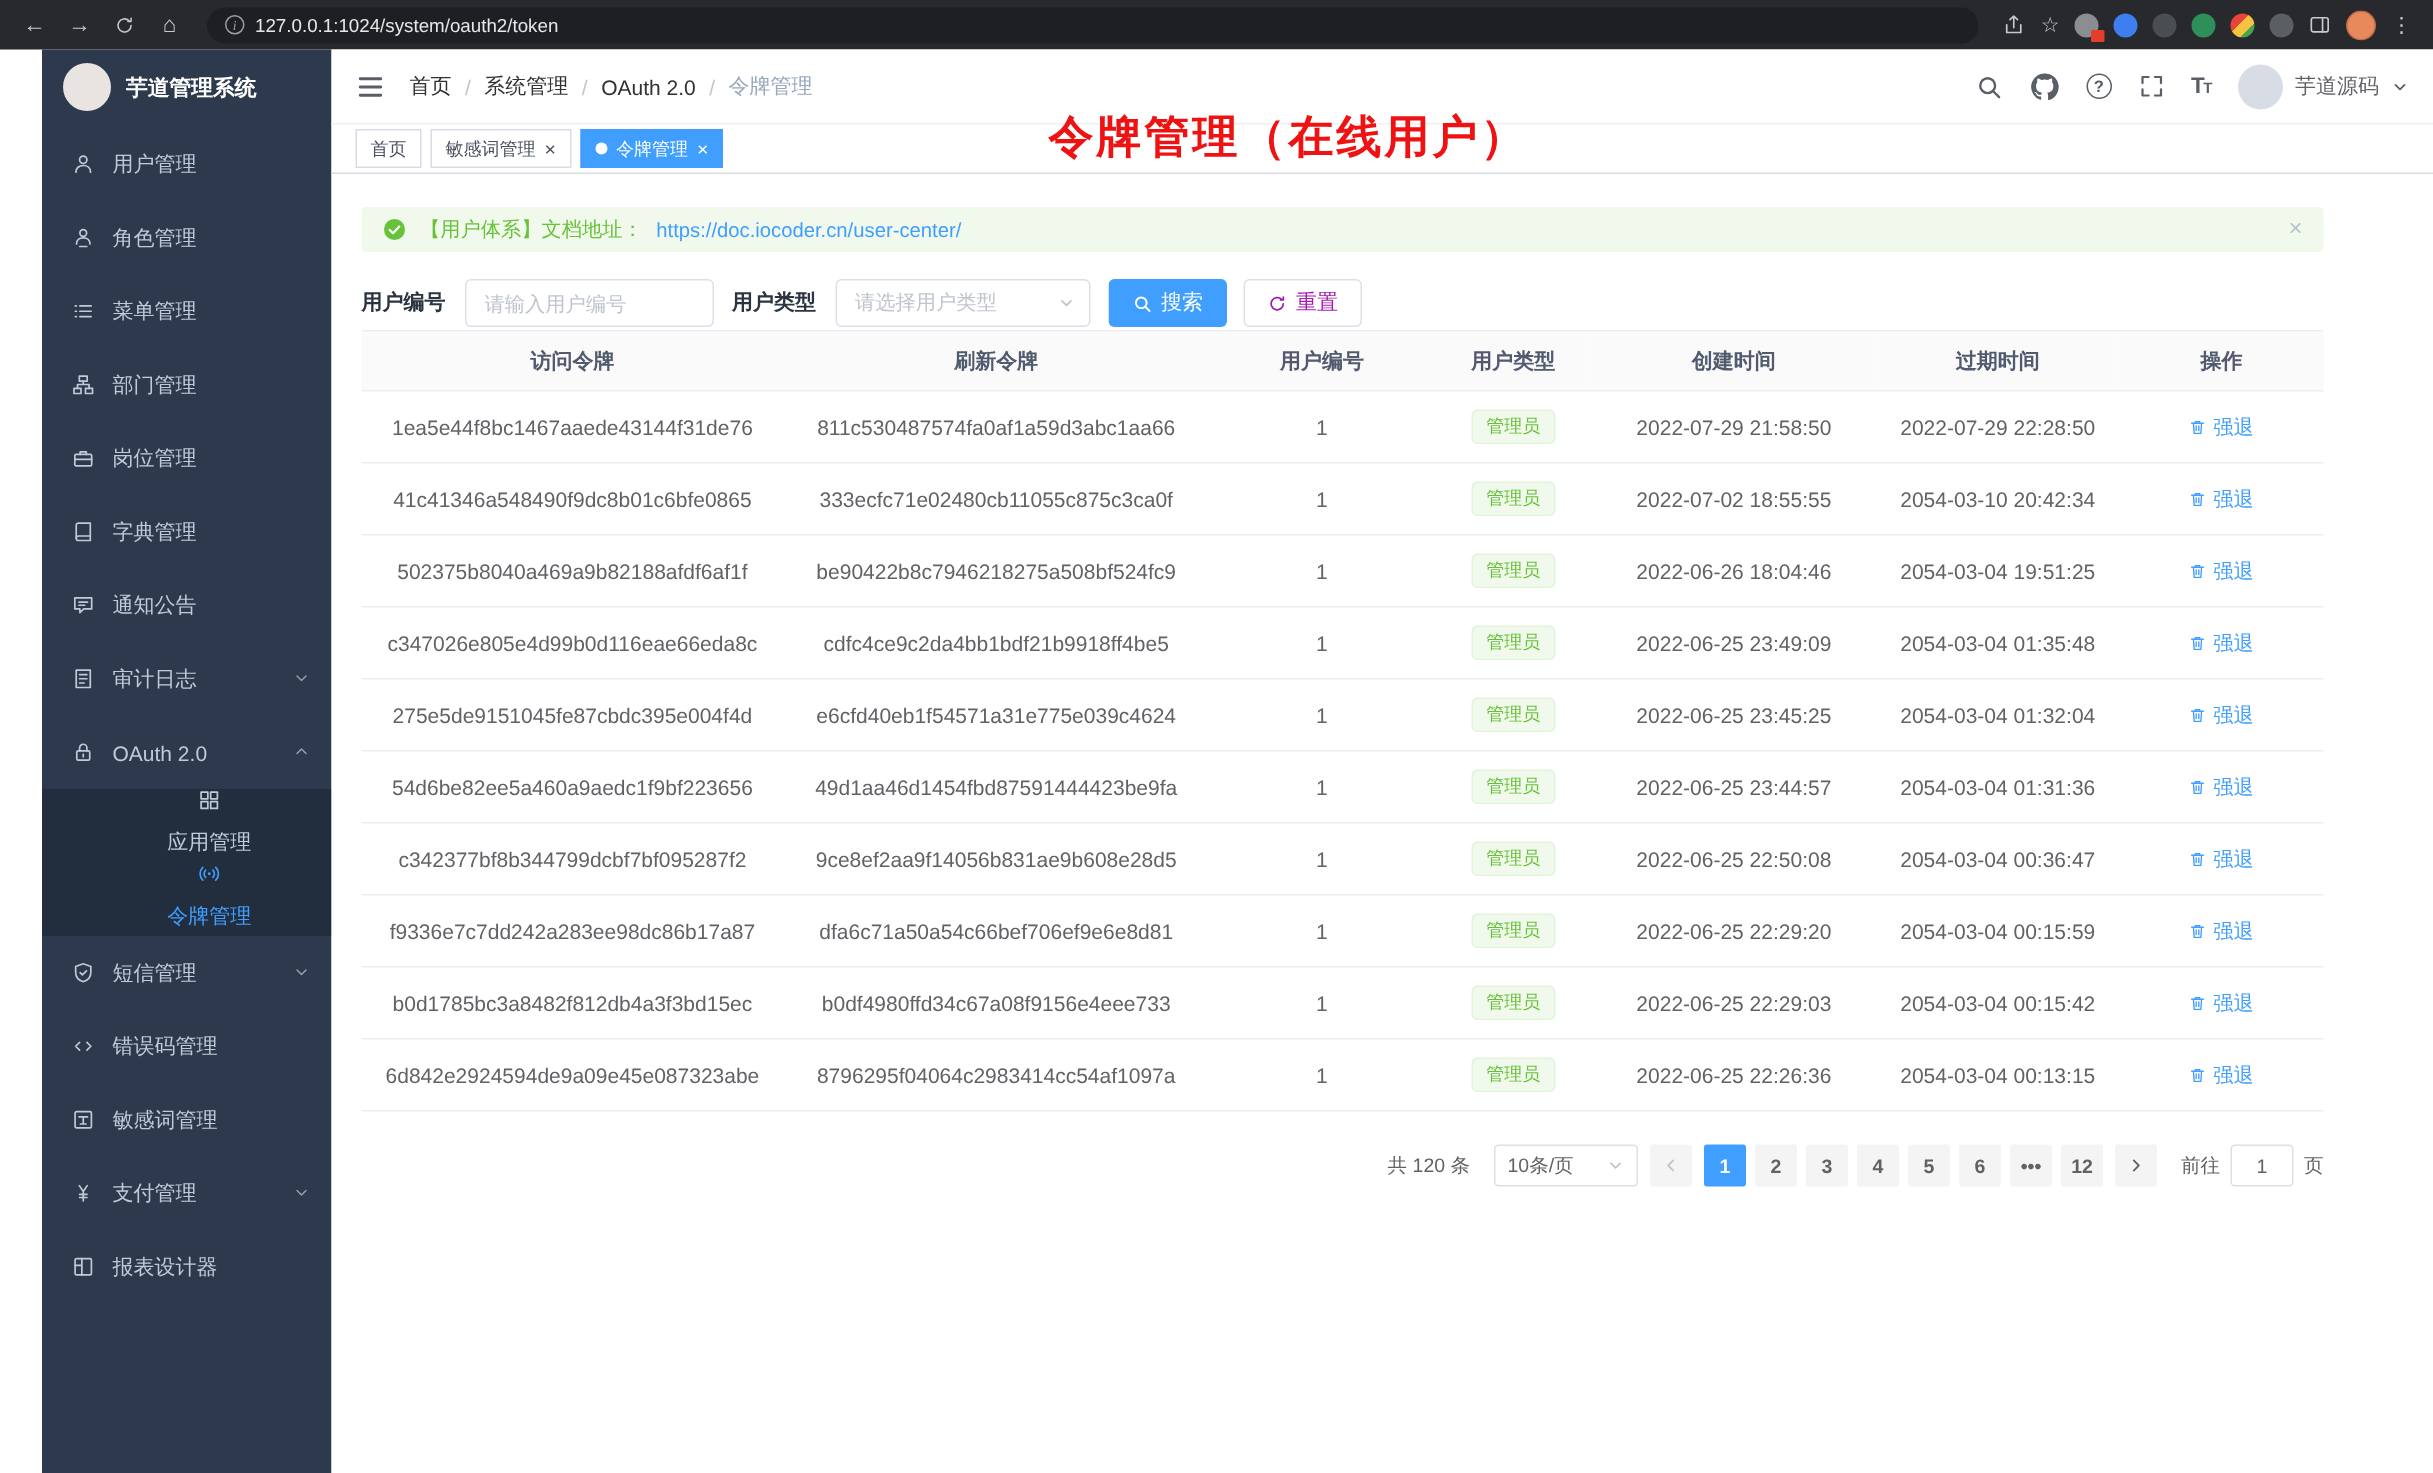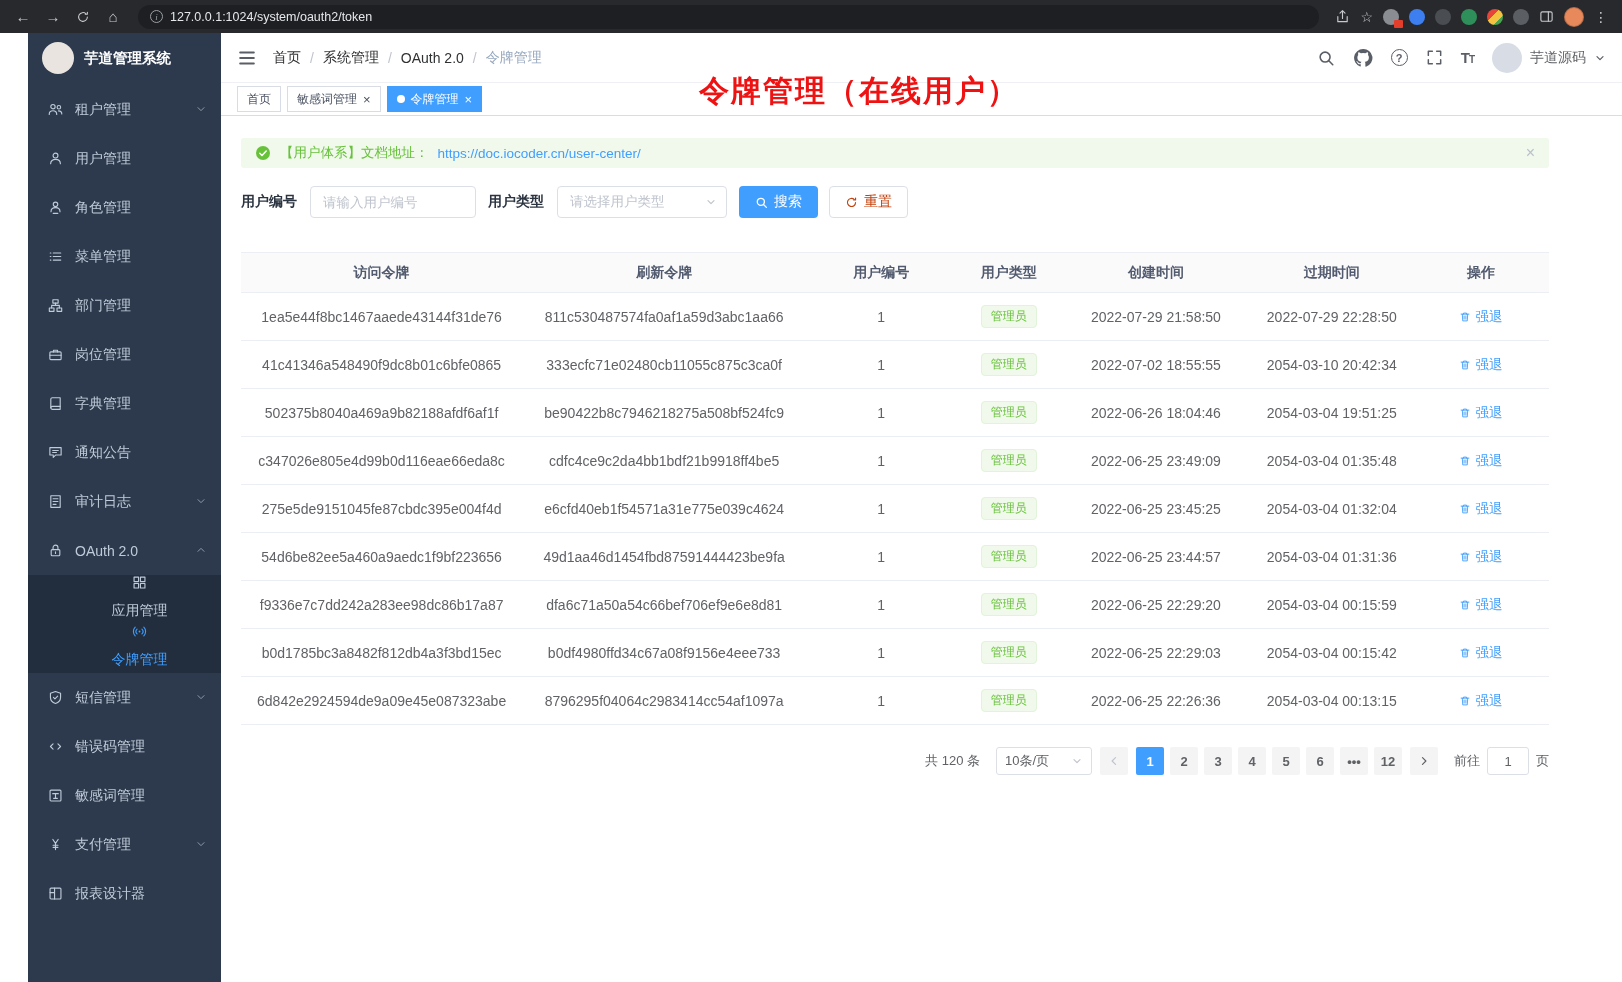--- a/index.html
+++ b/index.html
@@ -66,23 +66,23 @@
   .alert .close { margin-left:auto; color:#b9c0ca; font-size:16px; cursor:pointer; }
 
   .filter { display:flex; align-items:center; margin-top:18px; }
   .f-label { font-weight:bold; color:#2b3440; margin-right:13px; font-size:14px; }
   .f-item { display:flex; align-items:center; margin-right:12px; }
   .inp { width:166px; height:32px; border:1px solid #dcdfe6; border-radius:4px; padding:0 12px; font-size:13.5px; color:#606266; outline:none; background:#fff; font-family:inherit; }
   .inp::placeholder { color:#bfc4cd; }
   .sel { width:170px; height:32px; border:1px solid #dcdfe6; border-radius:4px; padding:0 9px 0 12px; display:flex; align-items:center; justify-content:space-between; color:#bfc4cd; font-size:13.5px; background:#fff; cursor:pointer; }
   .btn { height:32px; display:inline-flex; align-items:center; gap:6px; padding:0 15px; border-radius:4px; font-size:14px; cursor:pointer; border:1px solid transparent; }
   .btn-primary { background:var(--accent); color:#fff; }
-  .btn-plain { background:#fff; color:#c2410c; border-color:#dcdfe6; }
-
-  table { width:100%; border-collapse:collapse; table-layout:fixed; margin-top:34px; }
+  .btn-plain { background:#fff; color:#a21caf; border-color:#dcdfe6; }
+
+  table { width:100%; border-collapse:collapse; table-layout:fixed; margin-top:2px; }
   th { height:40px; background:#fafafa; color:#515a6e; font-weight:bold; font-size:14px; border-top:1px solid #ebeef5; border-bottom:1px solid #ebeef5; text-align:center; }
   td { height:48px; text-align:center; color:#606266; font-size:14px; border-bottom:1px solid #ebeef5; overflow:hidden; white-space:nowrap; text-overflow:ellipsis; }
   .tag-success { display:inline-block; padding:3px 9px; font-size:12px; border-radius:4px; color:var(--success); background:var(--success-bg); border:1px solid var(--success-border); line-height:1.3; }
   .action-link { color:var(--accent); cursor:pointer; display:inline-flex; align-items:center; gap:4px; font-size:13.5px;justify-content:flex-end; }
 
   .pagination { display:flex; align-items:center; justify-content:flex-end; gap:8px; margin-top:22px; color:#606266; font-size:13px; }
   .pg-total { margin-right:8px; }
   .pg-size { width:96px; height:28px; border:1px solid #dcdfe6; border-radius:3px; display:flex; align-items:center; justify-content:space-between; padding:0 8px; color:#606266; cursor:pointer; background:#fff; }
   .pg-pages { display:flex; align-items:center; gap:6px; }
   .pg-btn { min-width:28px; height:28px; background:#f4f4f5; border-radius:2px; display:inline-flex; align-items:center; justify-content:center; font-size:13px; font-weight:bold; color:#606266; cursor:pointer; padding:0 4px; }
@@ -134,32 +134,20 @@
 <div class="app">
 
   <aside class="sidebar">
     <div class="logo">
       <span class="logo-avatar"></span>
       <span class="logo-title">芋道管理系统</span>
     </div>
     <nav class="menu">
         <div class="menu-item">
           <svg class="ic" width="15" height="15" viewBox="0 0 16 16">
-            <circle cx="5.3" cy="5" r="2.3"></circle>
-            <path d="M1.3 13.2c0-2.4 1.8-3.9 4-3.9s4 1.5 4 3.9"></path>
-            <circle cx="11.6" cy="5.6" r="1.9"></circle>
-            <path d="M11.2 9.5c2 0 3.5 1.3 3.5 3.3"></path>
-          </svg>
-          <span>租户管理</span>
-          <span class="menu-arrow"><svg class="ic" width="12" height="12" viewBox="0 0 16 16">
-              <path d="M4 6.2l4 4 4-4"></path>
-            </svg></span>
-        </div>
-        <div class="menu-item">
-          <svg class="ic" width="15" height="15" viewBox="0 0 16 16">
             <circle cx="8" cy="4.8" r="2.6"></circle>
             <path d="M2.8 13.6c0-3 2.3-4.7 5.2-4.7s5.2 1.7 5.2 4.7"></path>
           </svg>
           <span>用户管理</span>
         </div>
         <div class="menu-item">
           <svg class="ic" width="15" height="15" viewBox="0 0 16 16">
             <circle cx="8" cy="4.6" r="2.4"></circle>
             <path d="M3.2 12.4c0-2.7 2.1-4.3 4.8-4.3s4.8 1.6 4.8 4.3"></path>
             <path d="M5.5 14.2h5"></path>
@@ -461,20 +449,31 @@
               <td>49d1aa46d1454fbd87591444423be9fa</td>
               <td>1</td>
               <td><span class="tag-success">管理员</span></td>
               <td>2022-06-25 23:44:57</td>
               <td>2054-03-04 01:31:36</td>
               <td><span class="action-link"><svg class="ic" width="12" height="12" viewBox="0 0 16 16">
                     <path d="M2.8 4.2h10.4M6 4.2V2.8h4v1.4M4.4 4.2l.6 9h6l.6-9M6.8 6.6v4.2M9.2 6.6v4.2"></path>
                   </svg>强退</span></td>
             </tr>
             <tr>
+              <td>c342377bf8b344799dcbf7bf095287f2</td>
+              <td>9ce8ef2aa9f14056b831ae9b608e28d5</td>
+              <td>1</td>
+              <td><span class="tag-success">管理员</span></td>
+              <td>2022-06-25 22:50:08</td>
+              <td>2054-03-04 00:36:47</td>
+              <td><span class="action-link"><svg class="ic" width="12" height="12" viewBox="0 0 16 16">
+                    <path d="M2.8 4.2h10.4M6 4.2V2.8h4v1.4M4.4 4.2l.6 9h6l.6-9M6.8 6.6v4.2M9.2 6.6v4.2"></path>
+                  </svg>强退</span></td>
+            </tr>
+            <tr>
               <td>f9336e7c7dd242a283ee98dc86b17a87</td>
               <td>dfa6c71a50a54c66bef706ef9e6e8d81</td>
               <td>1</td>
               <td><span class="tag-success">管理员</span></td>
               <td>2022-06-25 22:29:20</td>
               <td>2054-03-04 00:15:59</td>
               <td><span class="action-link"><svg class="ic" width="12" height="12" viewBox="0 0 16 16">
                     <path d="M2.8 4.2h10.4M6 4.2V2.8h4v1.4M4.4 4.2l.6 9h6l.6-9M6.8 6.6v4.2M9.2 6.6v4.2"></path>
                   </svg>强退</span></td>
             </tr>

